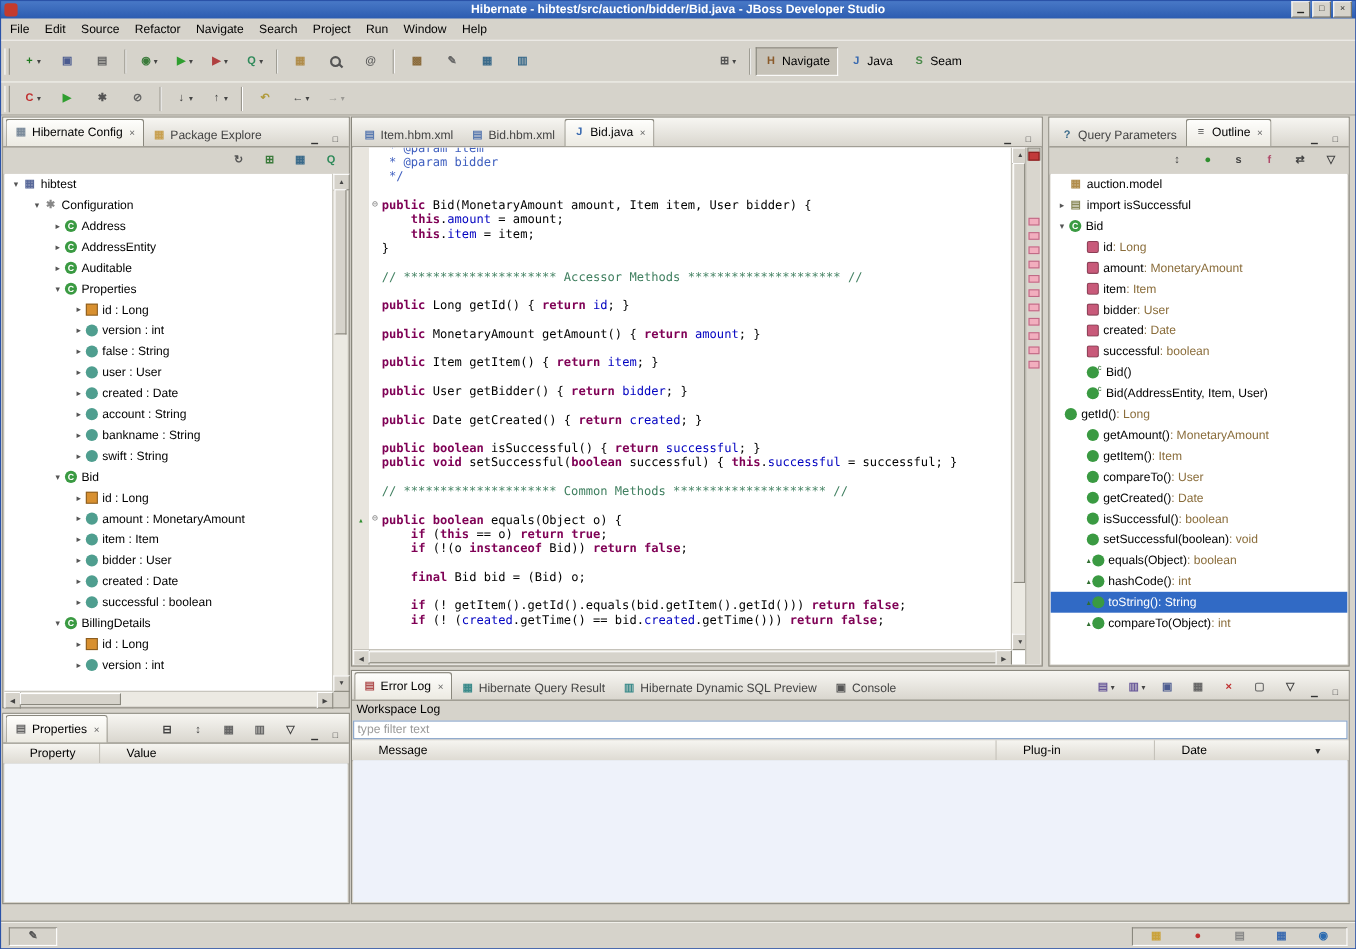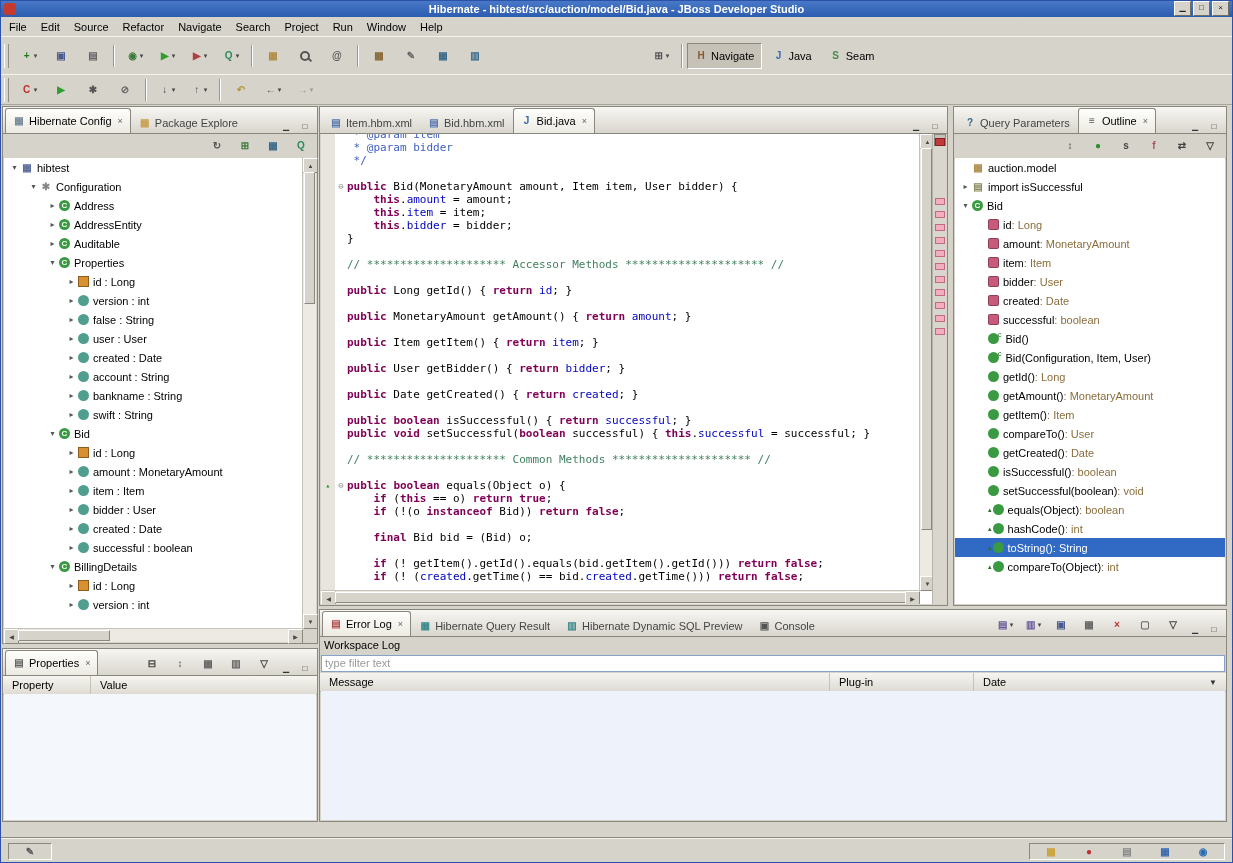--- a/index.html
+++ b/index.html
@@ -99,21 +99,21 @@
         font-size:6px;color:#444;display:flex;align-items:center;justify-content:center;position:absolute}
   .sthumb{background:#d6d3cb;border:1px solid;border-color:#fff #8a887e #8a887e #fff;position:absolute}
   #eruler{position:absolute;top:0;right:0;width:13px;bottom:0;background:#d9d6ce;border-left:1px solid #b5b2aa}
   .omark{position:absolute;left:2px;width:8px;height:5px;background:#f2aebe;border:1px solid #c06a86}
   .emarkred{position:absolute;left:2px;top:4px;width:8px;height:6px;background:#c23a3a;border:1px solid #8a2020}
   .rcorner{position:absolute;top:0;left:1px;width:10px;height:10px;background:#c5c2ba;border:1px solid #8a887e}
 
   
   .colhdr{display:flex;height:18px;background:linear-gradient(180deg,#f6f5f1,#dedbd3);
           border-bottom:1px solid #b5b2aa;align-items:center}
-  .colcell{padding:0 9px;border-right:1px solid #c5c2ba;height:100%;display:flex;align-items:center;box-sizing:border-box}
+  .colcell{padding:0 24px;border-right:1px solid #c5c2ba;height:100%;display:flex;align-items:center;box-sizing:border-box}
   .hmenu{margin-left:auto;font-size:8px;color:#333}
   #wslabel{height:16px;display:flex;align-items:center;padding-left:4px;background:#d6d3cb}
   #filterrow{height:20px;background:#d6d3cb;display:flex;align-items:center;padding:0 1px}
   #filterrow input{flex:1;height:15px;border:1px solid #86a2c8;font-family:"Liberation Sans",sans-serif;
                    font-size:11px;padding:0 3px;color:#000}
   #filterrow input::placeholder{color:#9a9a9a}
   #elbody{background:#eef2fa;position:absolute;left:1px;right:1px;bottom:1px}
   #propbody{background:#f4f7fb;position:absolute;left:1px;right:1px;bottom:1px}
 
   
@@ -124,21 +124,21 @@
   .status-right{margin-left:auto;display:flex;gap:6px}
 </style>
 </head>
 <body>
 
 <div id="frame"></div>
 
 <div id="titl">
   <div id="titlebar">
     <span class="wicon"></span>
-    <span id="title">Hibernate - hibtest/src/auction/model/Bid.java - JBoss Developer Studio</span>
+    <span id="title">Hibernate - hibtest/src/auction/bidder/Bid.java - JBoss Developer Studio</span>
     <span class="wbtns">
       <span class="wbtn">▁</span>
       <span class="wbtn">□</span>
       <span class="wbtn">×</span>
     </span>
   </div>
 </div>
 
 <div id="menubar">
     <span class="menu-item">File</span>
@@ -497,21 +497,20 @@
   <div id="ebody">
     <div id="codearea">
       <div id="codelines">
           <div class="cline"><span class="ann">&nbsp;</span><span class="foldc">&nbsp;</span><span class="ctext"><span class="tok-jd"> * @param item</span></span></div>
           <div class="cline"><span class="ann">&nbsp;</span><span class="foldc">&nbsp;</span><span class="ctext"><span class="tok-jd"> * @param bidder</span></span></div>
           <div class="cline"><span class="ann">&nbsp;</span><span class="foldc">&nbsp;</span><span class="ctext"><span class="tok-jd"> */</span></span></div>
           <div class="cline"><span class="ann">&nbsp;</span><span class="foldc">&nbsp;</span><span class="ctext"></span></div>
           <div class="cline"><span class="ann">&nbsp;</span><span class="foldc">⊖</span><span class="ctext"><span class="tok-k">public</span><span class="tok-p"> Bid(MonetaryAmount amount, Item item, User bidder) {</span></span></div>
           <div class="cline"><span class="ann">&nbsp;</span><span class="foldc">&nbsp;</span><span class="ctext"><span class="tok-p">    </span><span class="tok-k">this</span><span class="tok-p">.</span><span class="tok-f">amount</span><span class="tok-p"> = amount;</span></span></div>
           <div class="cline"><span class="ann">&nbsp;</span><span class="foldc">&nbsp;</span><span class="ctext"><span class="tok-p">    </span><span class="tok-k">this</span><span class="tok-p">.</span><span class="tok-f">item</span><span class="tok-p"> = item;</span></span></div>
-          <div class="cline"><span class="ann">&nbsp;</span><span class="foldc">&nbsp;</span><span class="ctext"><span class="tok-p">    </span><span class="tok-k">this</span><span class="tok-p">.</span><span class="tok-f">bidder</span><span class="tok-p"> = bidder;</span></span></div>
           <div class="cline"><span class="ann">&nbsp;</span><span class="foldc">&nbsp;</span><span class="ctext"><span class="tok-p">}</span></span></div>
           <div class="cline"><span class="ann">&nbsp;</span><span class="foldc">&nbsp;</span><span class="ctext"></span></div>
           <div class="cline"><span class="ann">&nbsp;</span><span class="foldc">&nbsp;</span><span class="ctext"><span class="tok-c">// ********************* Accessor Methods ********************* //</span></span></div>
           <div class="cline"><span class="ann">&nbsp;</span><span class="foldc">&nbsp;</span><span class="ctext"></span></div>
           <div class="cline"><span class="ann">&nbsp;</span><span class="foldc">&nbsp;</span><span class="ctext"><span class="tok-k">public</span><span class="tok-p"> Long getId() { </span><span class="tok-k">return</span><span class="tok-p"> </span><span class="tok-f">id</span><span class="tok-p">; }</span></span></div>
           <div class="cline"><span class="ann">&nbsp;</span><span class="foldc">&nbsp;</span><span class="ctext"></span></div>
           <div class="cline"><span class="ann">&nbsp;</span><span class="foldc">&nbsp;</span><span class="ctext"><span class="tok-k">public</span><span class="tok-p"> MonetaryAmount getAmount() { </span><span class="tok-k">return</span><span class="tok-p"> </span><span class="tok-f">amount</span><span class="tok-p">; }</span></span></div>
           <div class="cline"><span class="ann">&nbsp;</span><span class="foldc">&nbsp;</span><span class="ctext"></span></div>
           <div class="cline"><span class="ann">&nbsp;</span><span class="foldc">&nbsp;</span><span class="ctext"><span class="tok-k">public</span><span class="tok-p"> Item getItem() { </span><span class="tok-k">return</span><span class="tok-p"> </span><span class="tok-f">item</span><span class="tok-p">; }</span></span></div>
           <div class="cline"><span class="ann">&nbsp;</span><span class="foldc">&nbsp;</span><span class="ctext"></span></div>
@@ -677,23 +676,23 @@
           <span class="csup">c</span>
         </span>
         <span class="onam">Bid()</span>
       </div>
       <div class="orow" style="padding-left: 20px;">
         <span class="exp">&nbsp;</span>
         <span class="iwrap">
           <span class="circ" style="background: rgb(58, 154, 66);"></span>
           <span class="csup">c</span>
         </span>
-        <span class="onam">Bid(Configuration, Item, User)</span>
-      </div>
-      <div class="orow" style="padding-left: 20px;">
+        <span class="onam">Bid(AddressEntity, Item, User)</span>
+      </div>
+      <div class="orow" style="">
         <span class="exp">&nbsp;</span>
         <span class="iwrap">
           <span class="circ" style="background: rgb(58, 154, 66);"></span>
         </span>
         <span class="onam">getId()</span>
         <span class="otyp"> : Long</span>
       </div>
       <div class="orow" style="padding-left: 20px;">
         <span class="exp">&nbsp;</span>
         <span class="iwrap">
@@ -830,21 +829,21 @@
     <div class="mm" style="margin-left:0">
       <span class="mmbtn">▁</span>
       <span class="mmbtn">□</span>
     </div>
   </div>
   <div id="wslabel">Workspace Log</div>
   <div id="filterrow">
     <input type="text" placeholder="type filter text" style="">
   </div>
   <div class="colhdr">
-    <div class="colcell" style="width:510px">Message</div>
+    <div class="colcell" style="width:586px">Message</div>
     <div class="colcell" style="width:144px">Plug-in</div>
     <div class="colcell" style="flex:1;border-right:none">
       <span>Date</span>
       <span class="hmenu">▼</span>
     </div>
   </div>
   <div id="elbody" style="top:81px"></div>
 </div>
 
 <div id="statusbar">

